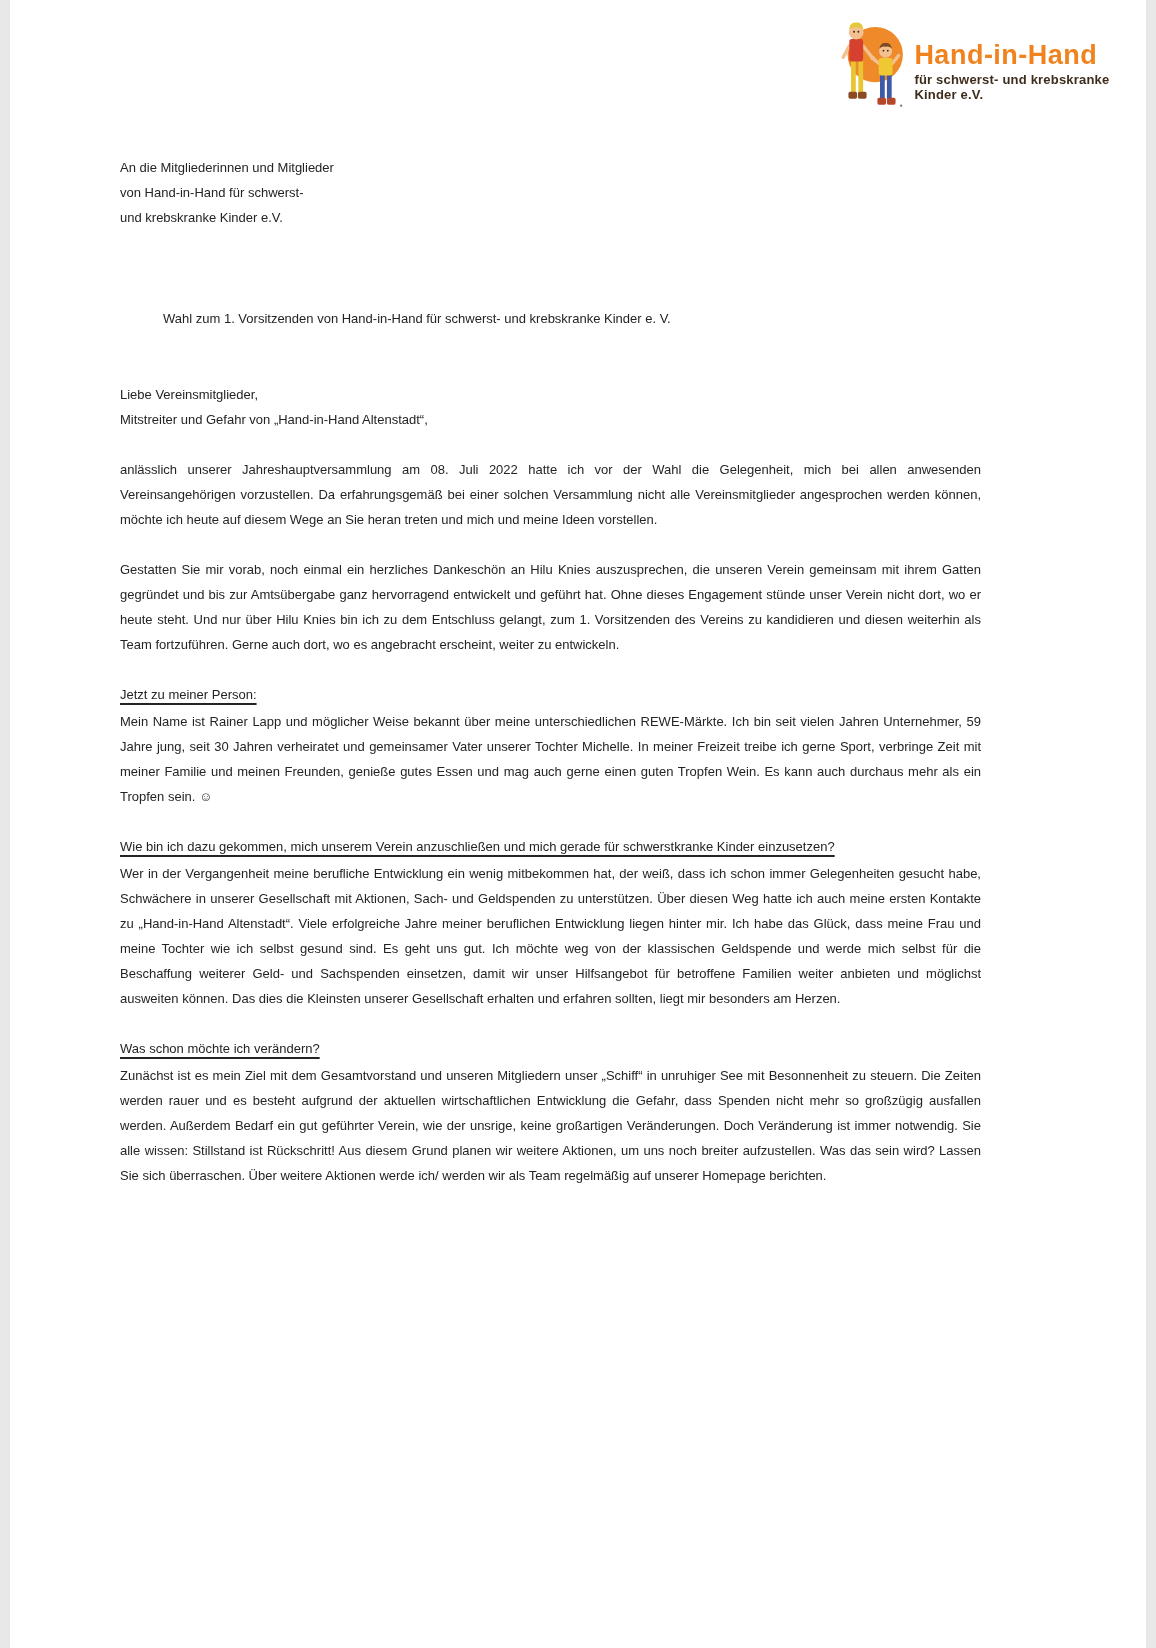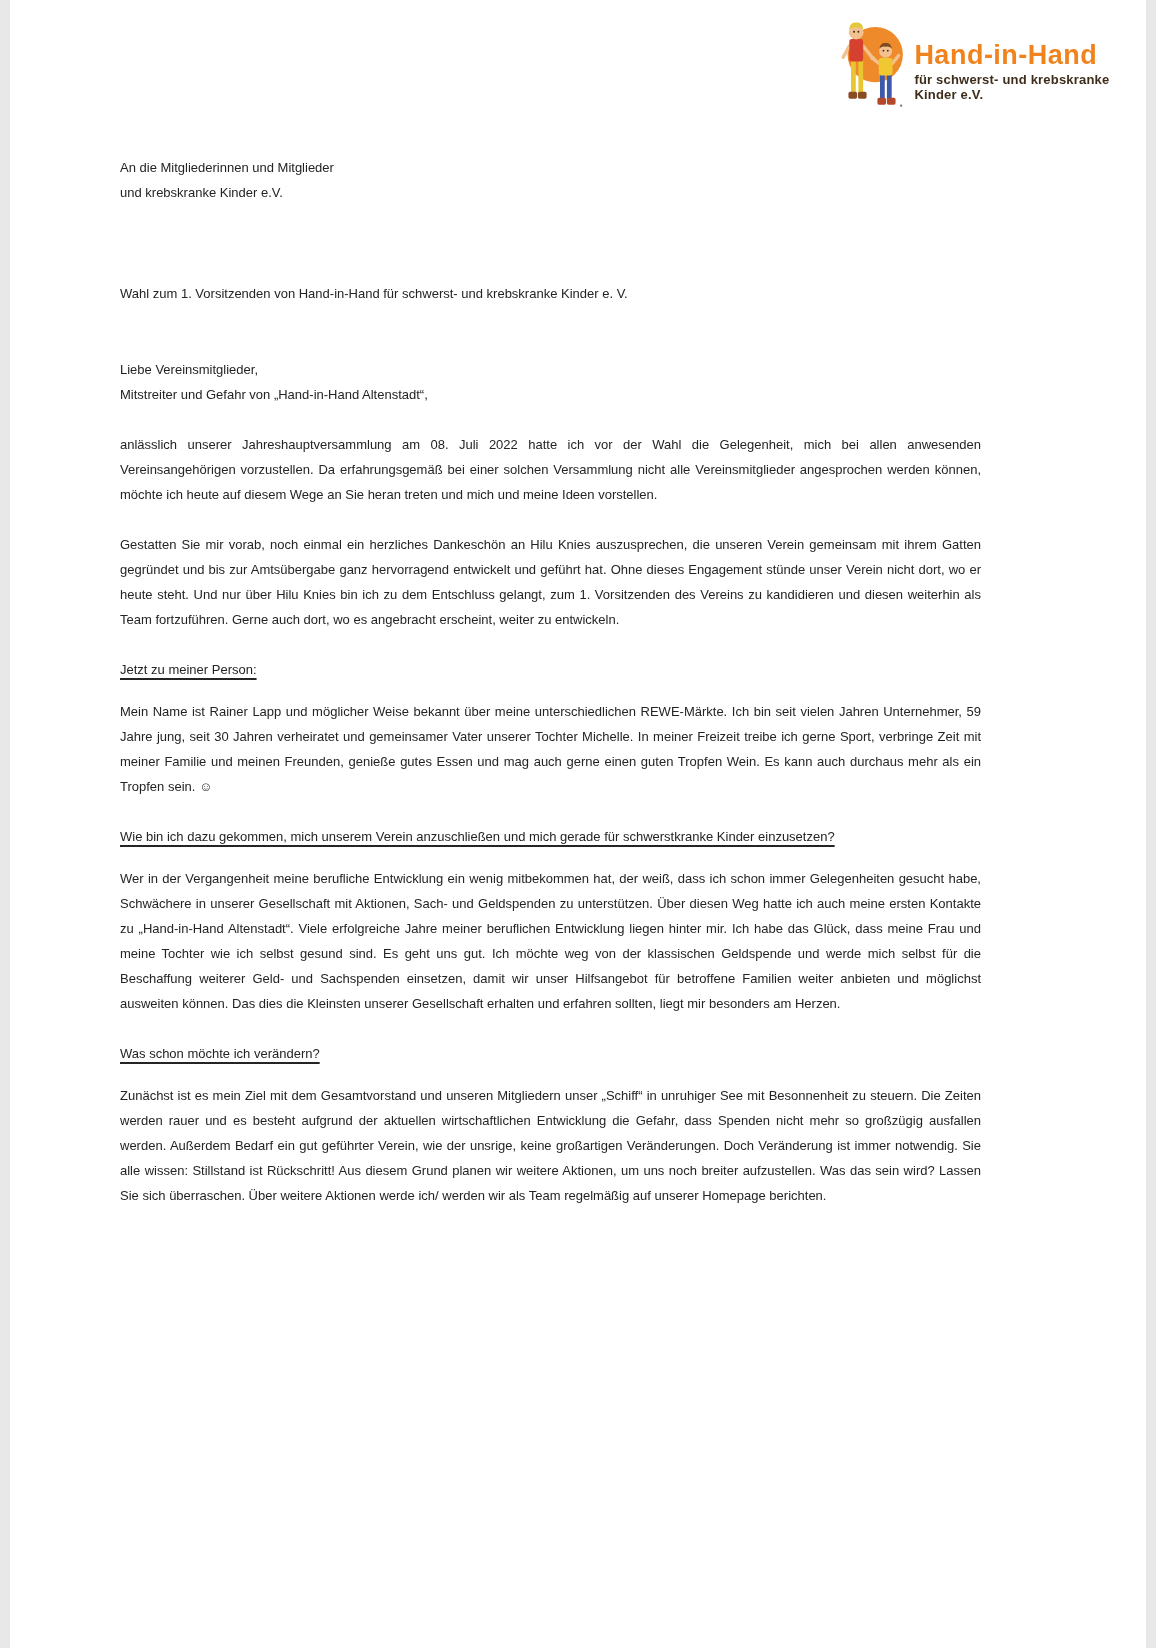--- a/index.html
+++ b/index.html
@@ -15,24 +15,24 @@
   .content{
     position:absolute;
     left:110px;
     width:861px;
     top:0;
     display:flow-root;
     font-size:13px;
     line-height:25px;
   }
   .recipient{margin-top:155px;}
-  .subject{margin-top:76px;}
+  .subject{margin-top:76px;margin-left:43px;}
   .salutation{margin-top:51px;}
   .para{text-align:justify;margin:25px 0 0 0;}
-  .para.nogap{margin-top:17px;}
+  .para.nogap{margin-top:2px;}
   .heading{
     margin-top:25px;
     text-align:justify;
     text-decoration:underline;
     text-underline-offset:4px;
     text-decoration-thickness:1.5px;
   }
   
   .logo{
     position:absolute;
@@ -99,20 +99,21 @@
     <div class="logo-text">
       <div class="logo-title">Hand-in-Hand</div>
       <div class="logo-tagline">für schwerst- und krebskranke Kinder e.V.</div>
     </div>
   </div>
 
   <div class="content">
 
     <div class="recipient">
       <div>An die Mitgliederinnen und Mitglieder</div>
+      <div>von Hand-in-Hand für schwerst-</div>
       <div>und krebskranke Kinder e.V.</div>
     </div>
 
     <div class="subject">Wahl zum 1. Vorsitzenden von Hand-in-Hand für schwerst- und krebskranke Kinder e. V.</div>
 
     <div class="salutation">
       <div>Liebe Vereinsmitglieder,</div>
       <div>Mitstreiter und Gefahr von „Hand-in-Hand Altenstadt“,</div>
     </div>
 

